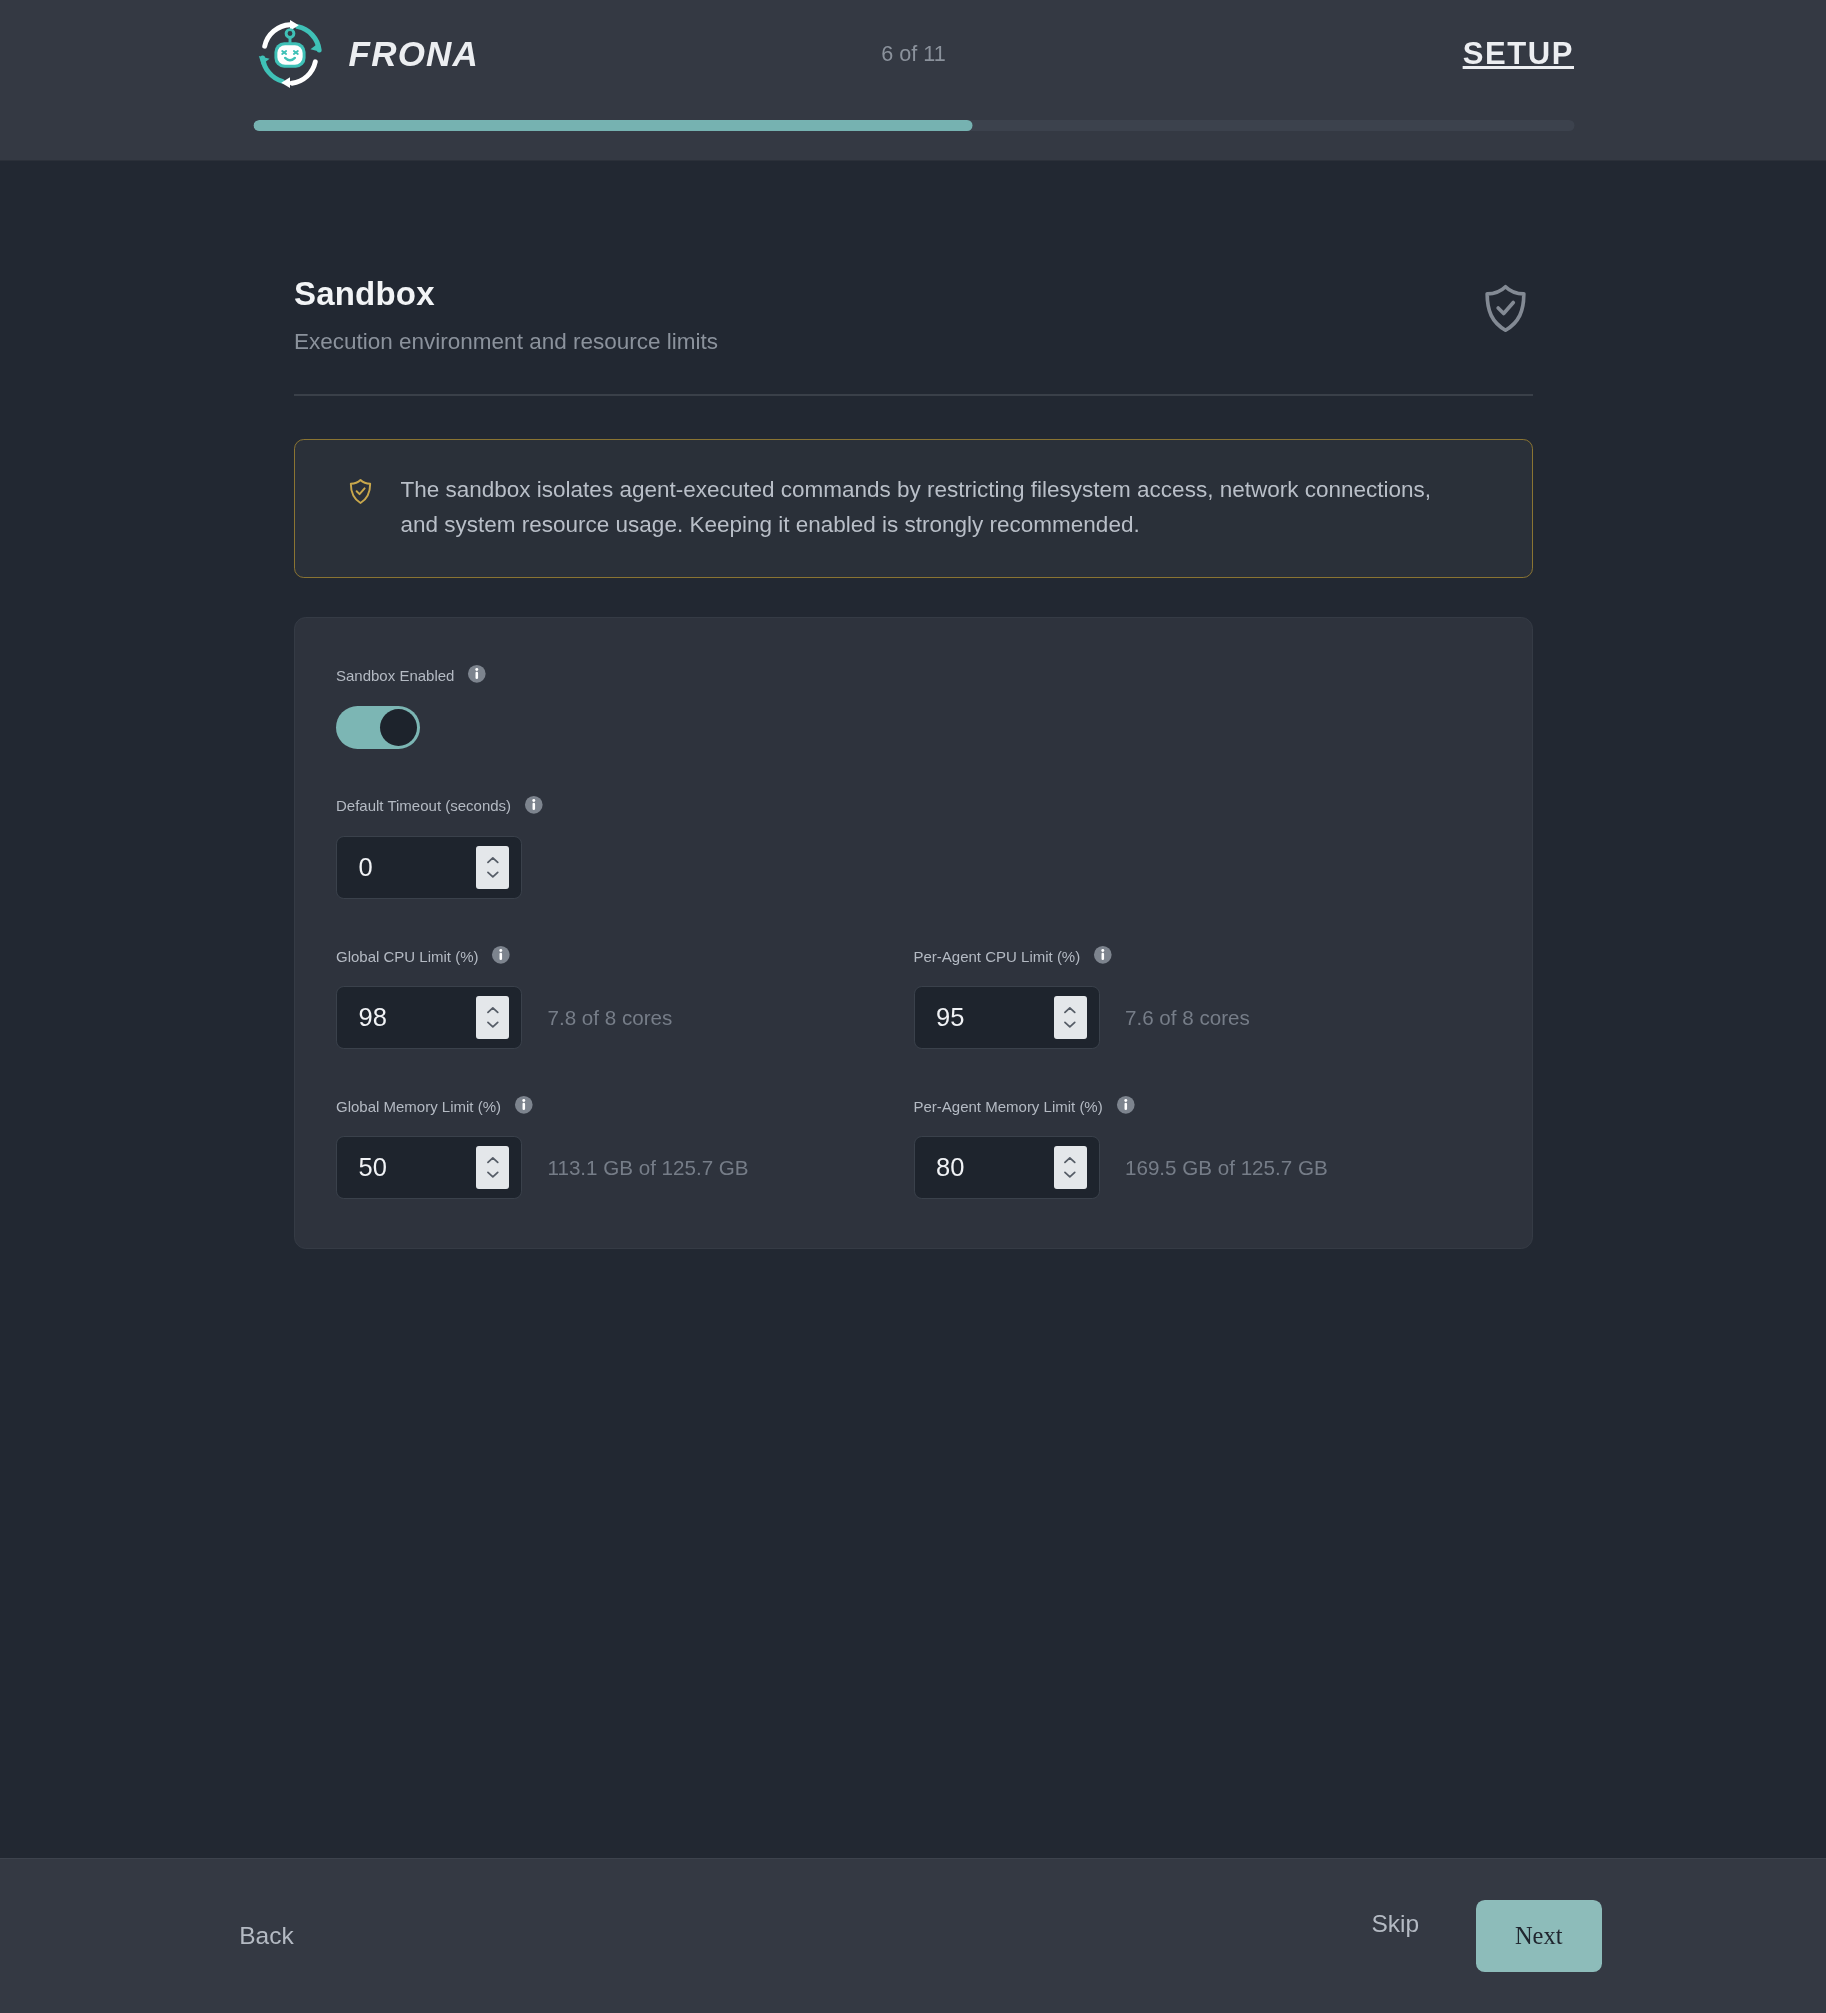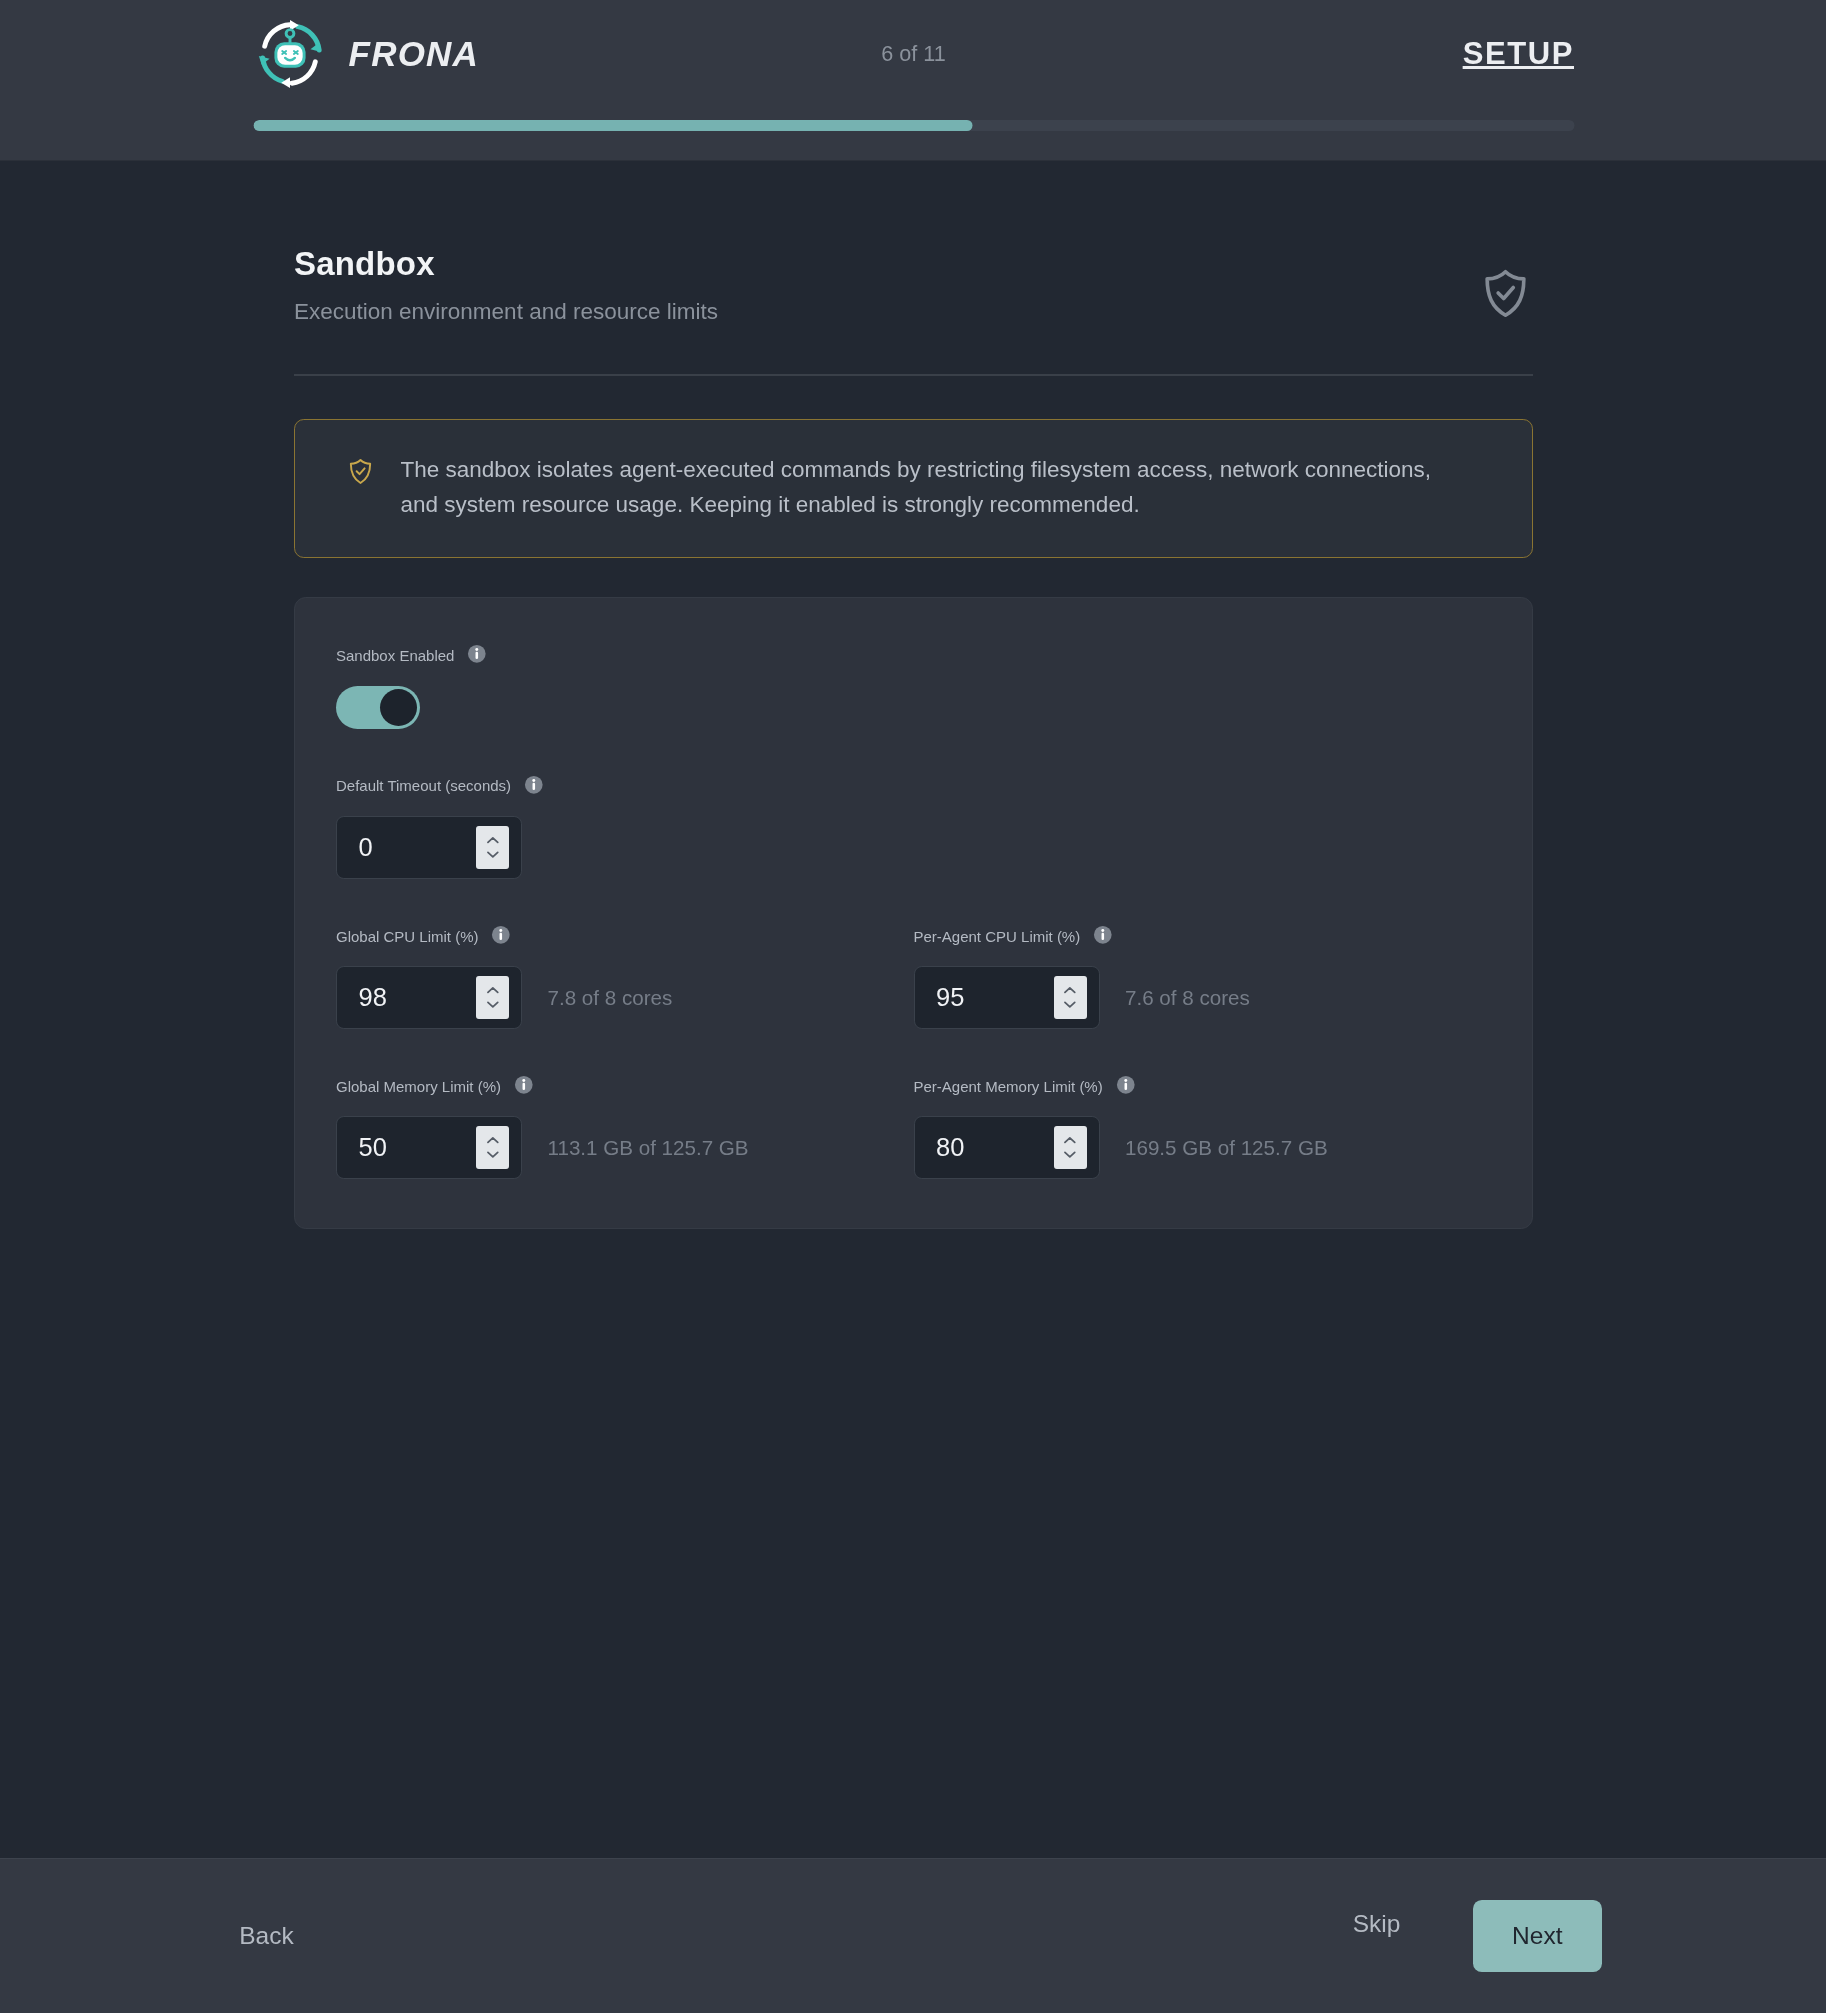--- a/index.html
+++ b/index.html
@@ -100,24 +100,25 @@
     background: #222832;
   }
   .content {
     width: 1239px;
     margin: 0 auto;
     padding-top: 84px;
   }
 
   .section-head {
     display: flex;
-    align-items: flex-end;
+    align-items: flex-start;
     justify-content: space-between;
-    padding-bottom: 49px;
+    padding-bottom: 39px;
     border-bottom: 2px solid #3a4插;
+    margin-top: 30px;
   }
   .section-head { border-bottom: 2px solid #3a4049; }
   .section-title {
     font-size: 33px;
     font-weight: bold;
     color: #f2f4f6;
     letter-spacing: 0.2px;
   }
   .section-sub {
     margin-top: 15.7px;
@@ -256,26 +257,25 @@
   }
   .footer-right {
     display: flex;
     align-items: flex-start;
     gap: 43px;
   }
   .btn-primary {
     background: #8dbcba;
     border: none;
     border-radius: 8.8px;
-    font-family: Liberation Sans, sans-serif;
+    font-family: Liberation Serif, serif;
     font-size: 24.5px;
     color: #20262f;
     padding: 21.6px 39px;
     cursor: pointer;
-    margin-left: 16px;
   }
 </style>
 </head>
 <body>
 
 <div id="app">
 
   <div class="header">
     <div class="header-inner">
       <div class="brand">

